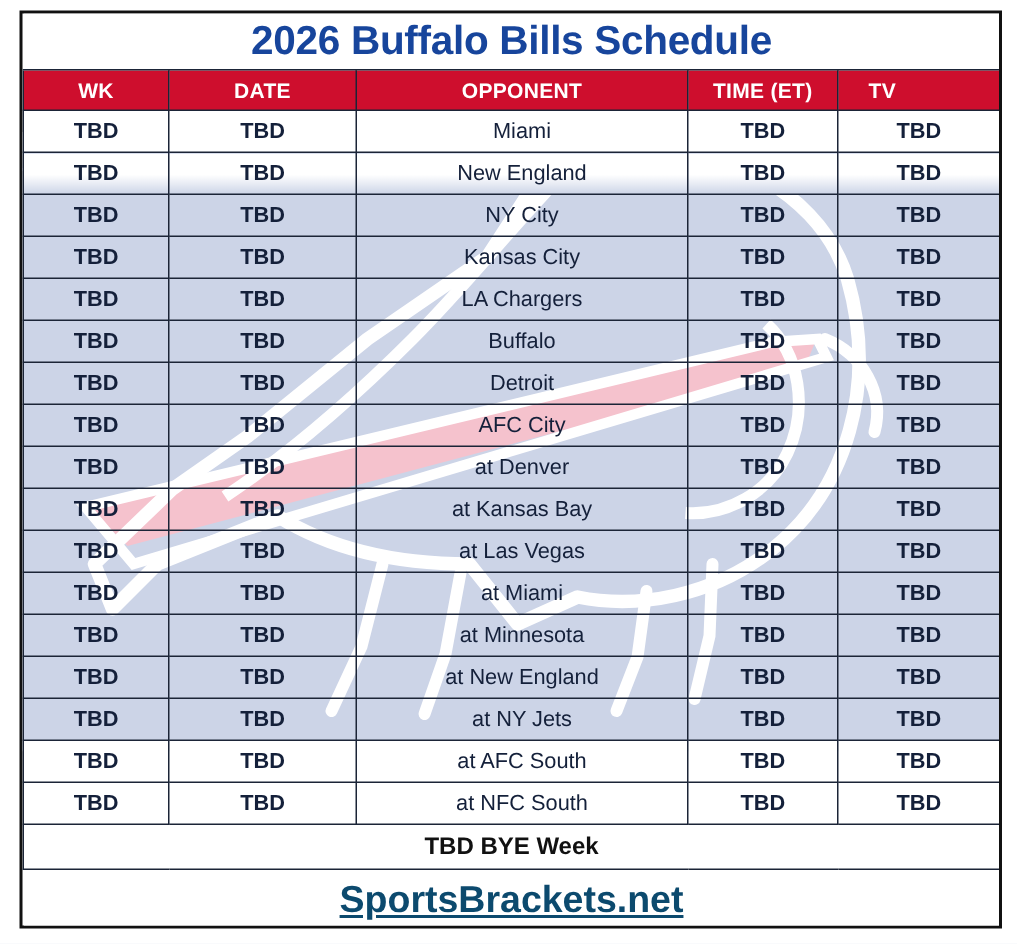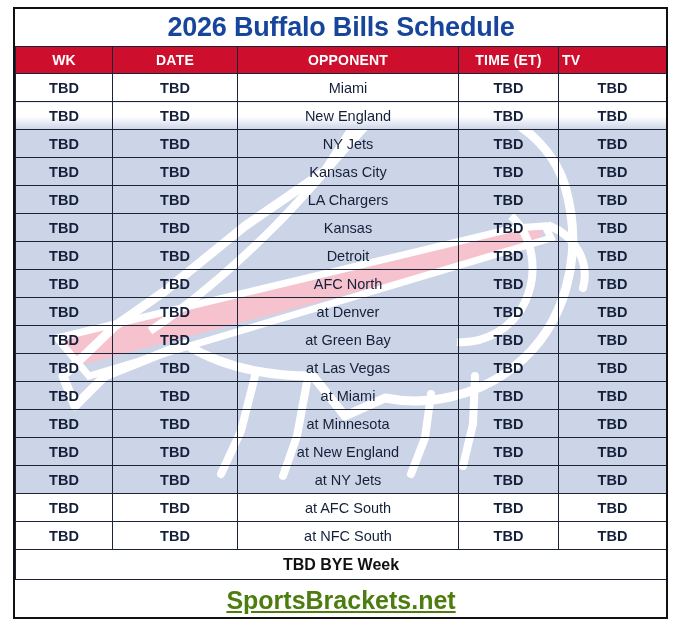--- a/index.html
+++ b/index.html
@@ -105,21 +105,21 @@
     background: #ce0e2d;
     color: #ffffff;
     font-weight: bold;
     font-size: 14px;
     height: 26px;
     border-color: #1b2437;
     letter-spacing: 0.2px;
   }
   .row-head td.th-tv {
     text-align: left;
-    padding-left: 3px;
+    padding-left: 20px;
     margin-left: 40px;
   }
 
   .c-wk    { width: 97px; }
   .c-date  { width: 125px; }
   .c-opp   { width: 221px; }
   .c-time  { width: 100px; }
   .c-tv    { width: 108px; }
 
   td.cell-wk, td.cell-date, td.cell-time, td.cell-tv {
@@ -147,21 +147,21 @@
   .row-footer td {
     background: #ffffff;
     height: 40px;
     border-bottom: none;
     border-left: none;
     border-right: none;
   }
   .footer-link {
     font-size: 25px;
     font-weight: bold;
-    color: #4d7c0f;
+    color: #0c4a6e;
     text-decoration: underline;
     text-underline-offset: 2px;
   }
 </style>
 </head>
 <body>
 
 <div class="page">
   <div class="schedule-frame">
 
@@ -223,21 +223,21 @@
           <td class="cell-wk">TBD</td>
           <td class="cell-date">TBD</td>
           <td class="cell-opp">New England</td>
           <td class="cell-time">TBD</td>
           <td class="cell-tv">TBD</td>
         </tr>
 
         <tr>
           <td class="cell-wk">TBD</td>
           <td class="cell-date">TBD</td>
-          <td class="cell-opp">NY Jets</td>
+          <td class="cell-opp">NY City</td>
           <td class="cell-time">TBD</td>
           <td class="cell-tv">TBD</td>
         </tr>
 
         <tr>
           <td class="cell-wk">TBD</td>
           <td class="cell-date">TBD</td>
           <td class="cell-opp">Kansas City</td>
           <td class="cell-time">TBD</td>
           <td class="cell-tv">TBD</td>
@@ -247,53 +247,53 @@
           <td class="cell-wk">TBD</td>
           <td class="cell-date">TBD</td>
           <td class="cell-opp">LA Chargers</td>
           <td class="cell-time">TBD</td>
           <td class="cell-tv">TBD</td>
         </tr>
 
         <tr>
           <td class="cell-wk">TBD</td>
           <td class="cell-date">TBD</td>
-          <td class="cell-opp">Kansas</td>
+          <td class="cell-opp">Buffalo</td>
           <td class="cell-time">TBD</td>
           <td class="cell-tv">TBD</td>
         </tr>
 
         <tr>
           <td class="cell-wk">TBD</td>
           <td class="cell-date">TBD</td>
           <td class="cell-opp">Detroit</td>
           <td class="cell-time">TBD</td>
           <td class="cell-tv">TBD</td>
         </tr>
 
         <tr>
           <td class="cell-wk">TBD</td>
           <td class="cell-date">TBD</td>
-          <td class="cell-opp">AFC North</td>
+          <td class="cell-opp">AFC City</td>
           <td class="cell-time">TBD</td>
           <td class="cell-tv">TBD</td>
         </tr>
 
         <tr>
           <td class="cell-wk">TBD</td>
           <td class="cell-date">TBD</td>
           <td class="cell-opp">at Denver</td>
           <td class="cell-time">TBD</td>
           <td class="cell-tv">TBD</td>
         </tr>
 
         <tr>
           <td class="cell-wk">TBD</td>
           <td class="cell-date">TBD</td>
-          <td class="cell-opp">at Green Bay</td>
+          <td class="cell-opp">at Kansas Bay</td>
           <td class="cell-time">TBD</td>
           <td class="cell-tv">TBD</td>
         </tr>
 
         <tr>
           <td class="cell-wk">TBD</td>
           <td class="cell-date">TBD</td>
           <td class="cell-opp">at Las Vegas</td>
           <td class="cell-time">TBD</td>
           <td class="cell-tv">TBD</td>

